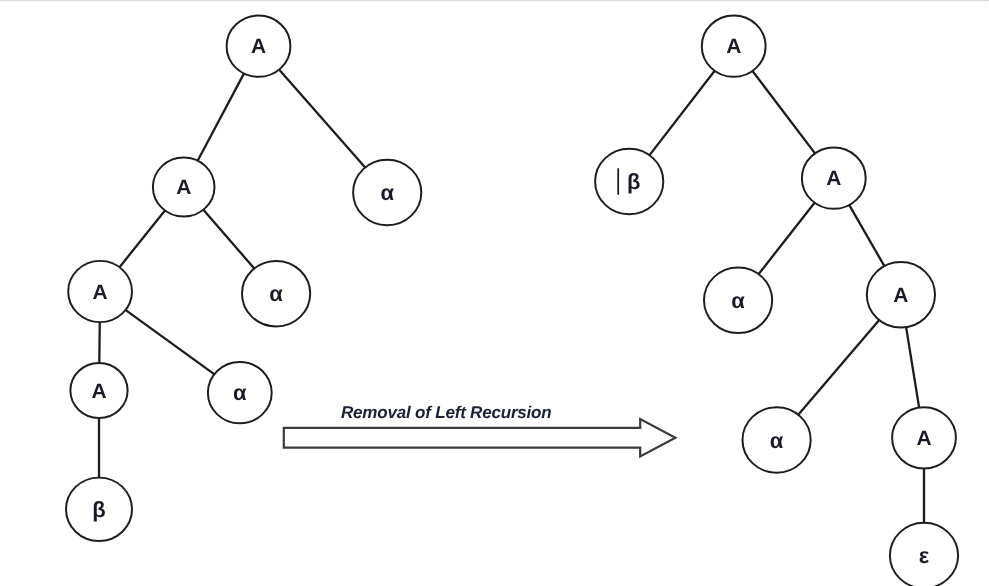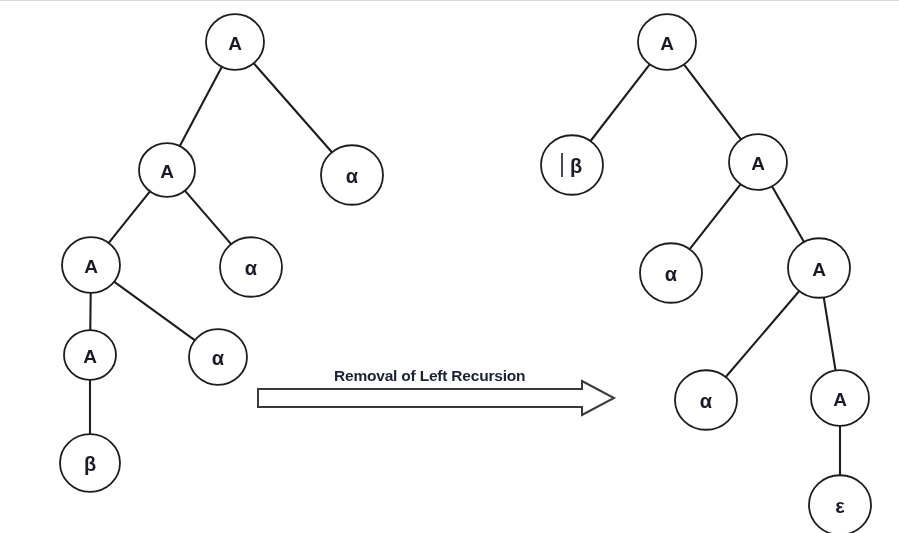--- a/index.html
+++ b/index.html
@@ -167,15 +167,15 @@
           <ellipse class="node-circle" cx="840" cy="505" rx="31" ry="29.759999999999998"></ellipse>
           <text class="node-label greek" x="840" y="506">ε</text>
         </g>
       </g>
     </svg>
 
   <svg class="diagram-svg" id="arrow-svg" viewBox="0 0 899 533">
     <polygon class="arrow-shape" points="258,389 582,389 582,381 614,398 582,415 582,407 258,407"></polygon>
   </svg>
 
-  <div class="arrow-caption" style="left: 334px; top: 367px;">Removal of Left Recursion</div>
+  <div class="arrow-caption" style="left: 310px; top: 367px; font-style: italic;">Removal of Left Recursion</div>
 
 </div>
 
 </body></html>

